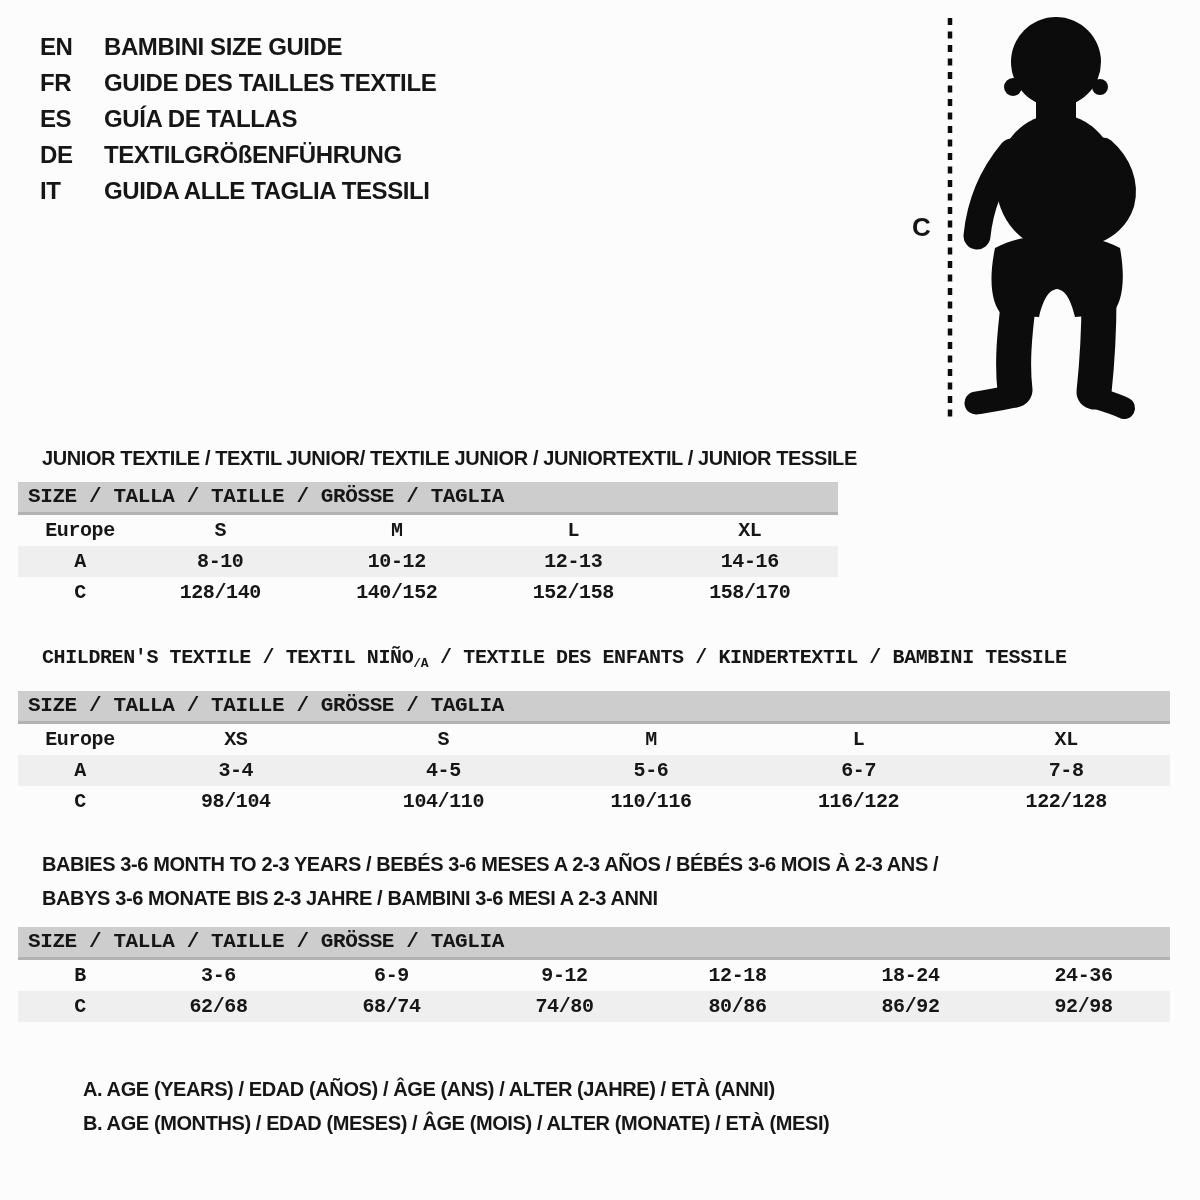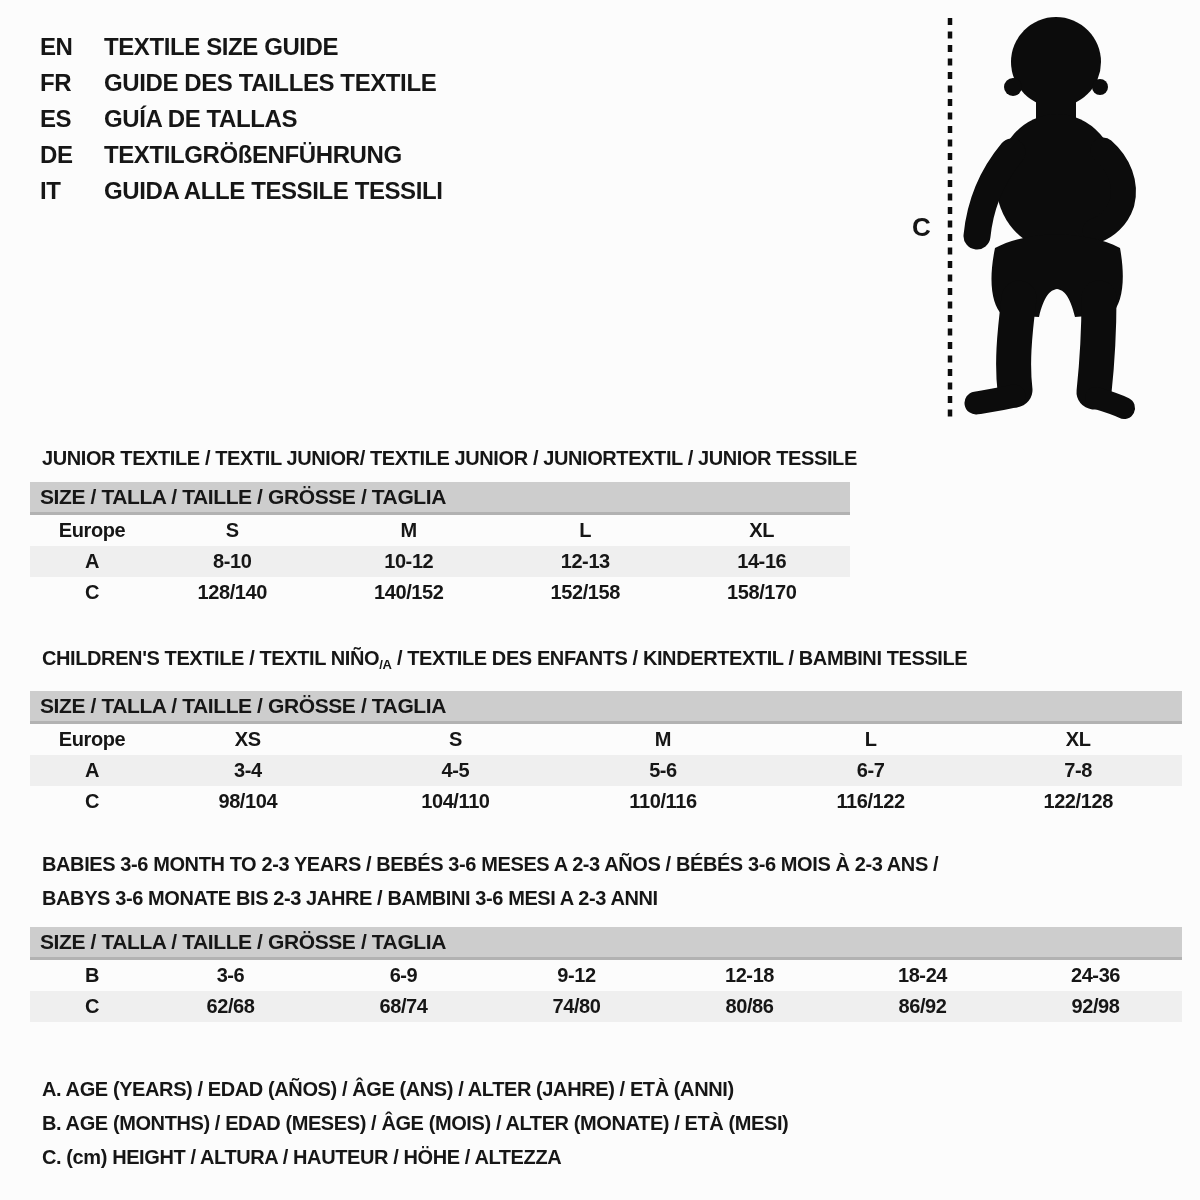--- a/index.html
+++ b/index.html
@@ -29,29 +29,29 @@
   .lang-label{white-space:nowrap;}
 
   
   .figure-svg{position:absolute;left:900px;top:0;width:300px;height:430px;}
   .c-label{position:absolute;left:912px;top:212px;font-size:26px;}
 
   
   .sec-title{position:absolute;left:42px;font-size:20px;line-height:34px;white-space:nowrap;}
   .sec-title .sub{font-size:13px;vertical-align:-4px;letter-spacing:-0.2px;}
   .t-junior{top:434px;margin-top:7px;}
-  .t-children{top:641px;}
+  .t-children{top:641px;font-family:Liberation Mono, monospace;}
   .t-babies{top:847px;}
 
   
   .legend{position:absolute;left:42px;top:1072px;font-size:20px;line-height:34px;}
-  .legend-line{white-space:nowrap;}
-
-  
-  .size-table{position:absolute;left:30px;}
+  .legend-line{white-space:nowrap;margin-left:41px;}
+
+  
+  .size-table{position:absolute;left:18px;font-family:Liberation Mono, monospace;}
   .tbl-junior{top:482px;width:820px;}
   .tbl-children{top:691px;width:1152px;}
   .tbl-babies{top:927px;width:1152px;}
   .size-bar{
     height:30px;line-height:30px;
     background:var(--bar_bg);
     border-bottom:3px solid var(--bar_border);
     padding-left:10px;
     font-size:21px;
   }
@@ -61,37 +61,37 @@
   .t-cell.first{flex:0 0 104px;text-align:center;padding-left:10px;}
 </style>
 </head>
 <body>
 
 <div class="canvas">
 
   <div class="lang-block">
       <div class="lang-row">
         <span class="lang-code">EN</span>
-        <span class="lang-label">TEXTILE SIZE GUIDE</span>
+        <span class="lang-label">BAMBINI SIZE GUIDE</span>
       </div>
       <div class="lang-row">
         <span class="lang-code">FR</span>
         <span class="lang-label">GUIDE DES TAILLES TEXTILE</span>
       </div>
       <div class="lang-row">
         <span class="lang-code">ES</span>
         <span class="lang-label">GUÍA DE TALLAS</span>
       </div>
       <div class="lang-row">
         <span class="lang-code">DE</span>
         <span class="lang-label">TEXTILGRÖßENFÜHRUNG</span>
       </div>
       <div class="lang-row">
         <span class="lang-code">IT</span>
-        <span class="lang-label">GUIDA ALLE TESSILE TESSILI</span>
+        <span class="lang-label">GUIDA ALLE TAGLIA TESSILI</span>
       </div>
     </div>
 
   <svg class="figure-svg" viewBox="0 0 300 430" xmlns="http://www.w3.org/2000/svg">
     <g stroke="#0c0c0c" fill="#0c0c0c">
       <line x1="50" y1="18" x2="50" y2="418" stroke-width="4.5" stroke-dasharray="7 6.5" fill="none"></line>
       <circle cx="156" cy="62" r="45" stroke="none"></circle>
       <circle cx="113" cy="87" r="9" stroke="none"></circle>
       <circle cx="200" cy="87" r="8" stroke="none"></circle>
       <rect x="136" y="88" width="40" height="40" stroke="none"></rect>
@@ -188,16 +188,15 @@
         <span class="t-cell">74/80</span>
         <span class="t-cell">80/86</span>
         <span class="t-cell">86/92</span>
         <span class="t-cell">92/98</span>
       </div>
     </div>
 
   <div class="legend">
       <div class="legend-line">A. AGE (YEARS) / EDAD (AÑOS) / ÂGE (ANS) / ALTER (JAHRE) / ETÀ (ANNI)</div>
       <div class="legend-line">B. AGE (MONTHS) / EDAD (MESES) / ÂGE (MOIS) / ALTER (MONATE) / ETÀ (MESI)</div>
-      <div class="legend-line">C. (cm) HEIGHT / ALTURA / HAUTEUR / HÖHE / ALTEZZA</div>
     </div>
 
 </div>
 
 </body></html>

